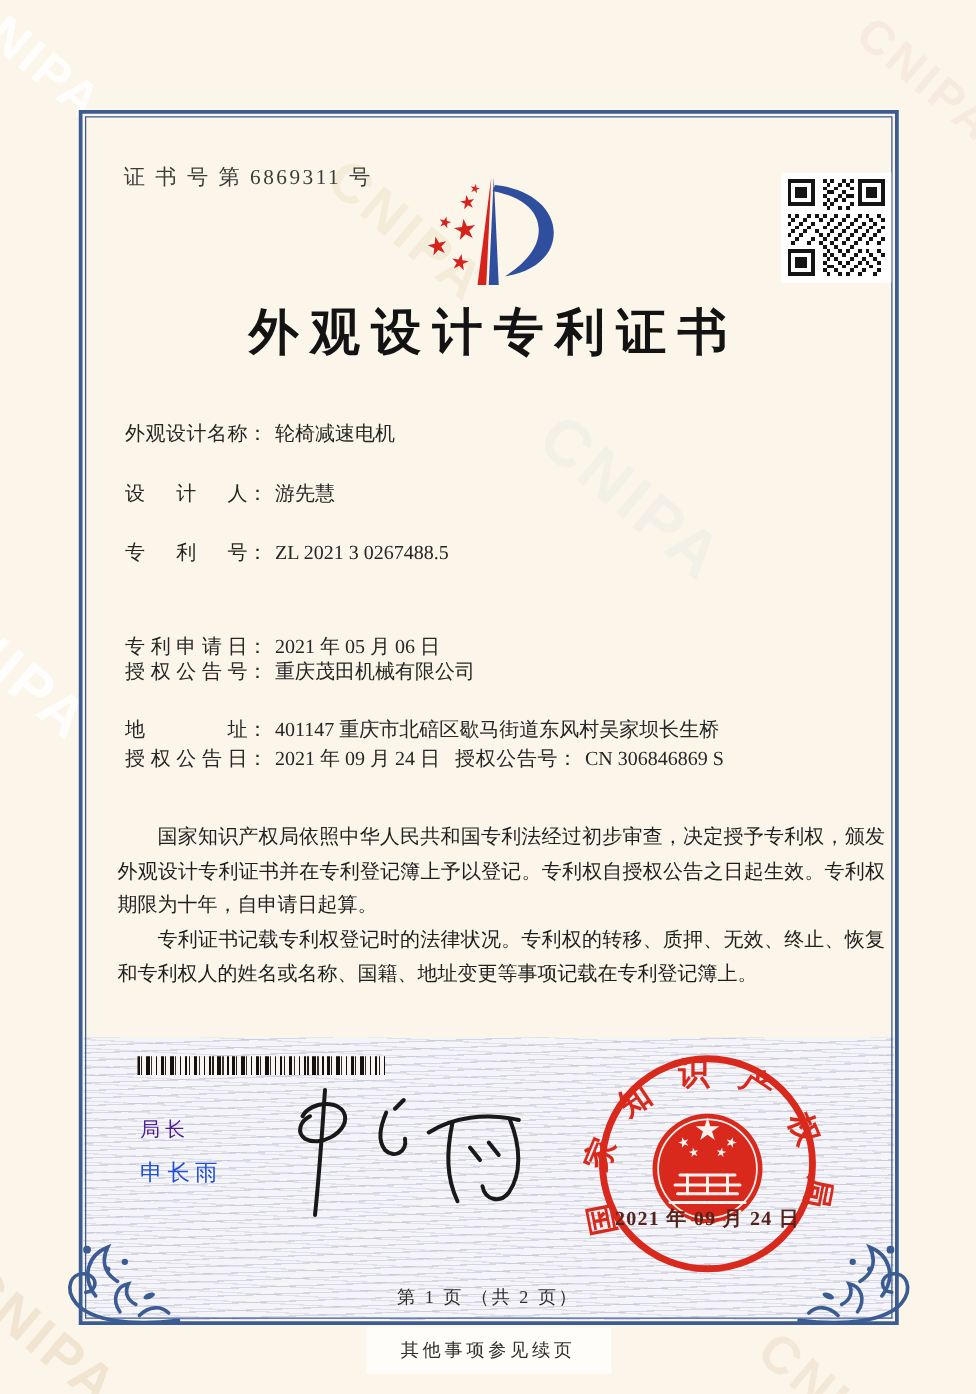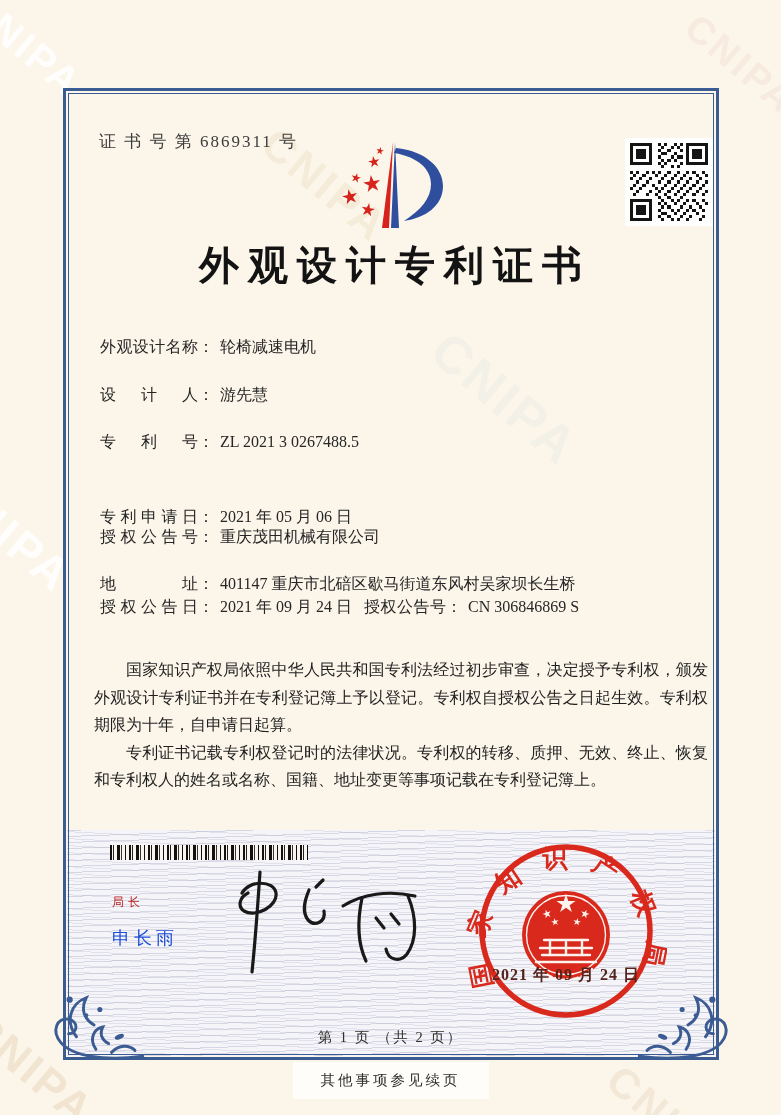--- a/index.html
+++ b/index.html
@@ -63,21 +63,21 @@
   .grant-no .field-label{width:82px;}
   .paragraphs{left:94px;top:656px;width:614px;font-size:16px;line-height:1.72;color:#1f1f1f;text-align:justify;}
   .paragraphs p{margin:0;text-indent:2em;}
   .barcode{
     left:110px;top:845px;width:198px;height:15px;
     background:repeating-linear-gradient(90deg,
       #15100e 0 2px, #f7f5f2 2px 3px, #26201c 3px 4px, #f7f5f2 4px 7px,
       #15100e 7px 10px, #f7f5f2 10px 11px, #3a332e 11px 12px, #f7f5f2 12px 15px,
       #15100e 15px 16px, #f7f5f2 16px 19px);
   }
-  .officer-title{left:112px;top:894px;font-size:12px;letter-spacing:4px;color:#b91c1c;}
+  .officer-title{left:112px;top:894px;font-size:16px;letter-spacing:4px;color:#4c1d95;}
   .officer-name{left:112px;top:926px;font-size:18px;letter-spacing:4px;color:#1d4ed8;text-align:right;}
   .signature{left:216px;top:866px;width:218px;height:112px;}
   .seal{left:465px;top:841px;width:202px;height:182px;}
   .seal-date{
     left:468px;top:965px;width:196px;text-align:center;
     font-size:16px;font-weight:bold;letter-spacing:1px;color:#54231b;
   }
   .page-info{left:0;top:1028px;width:781px;text-align:center;font-size:14.5px;letter-spacing:2px;color:#2e2e2e;}
   .cont-note{
     left:0;top:1062px;width:781px;text-align:center;text-decoration:underline;

